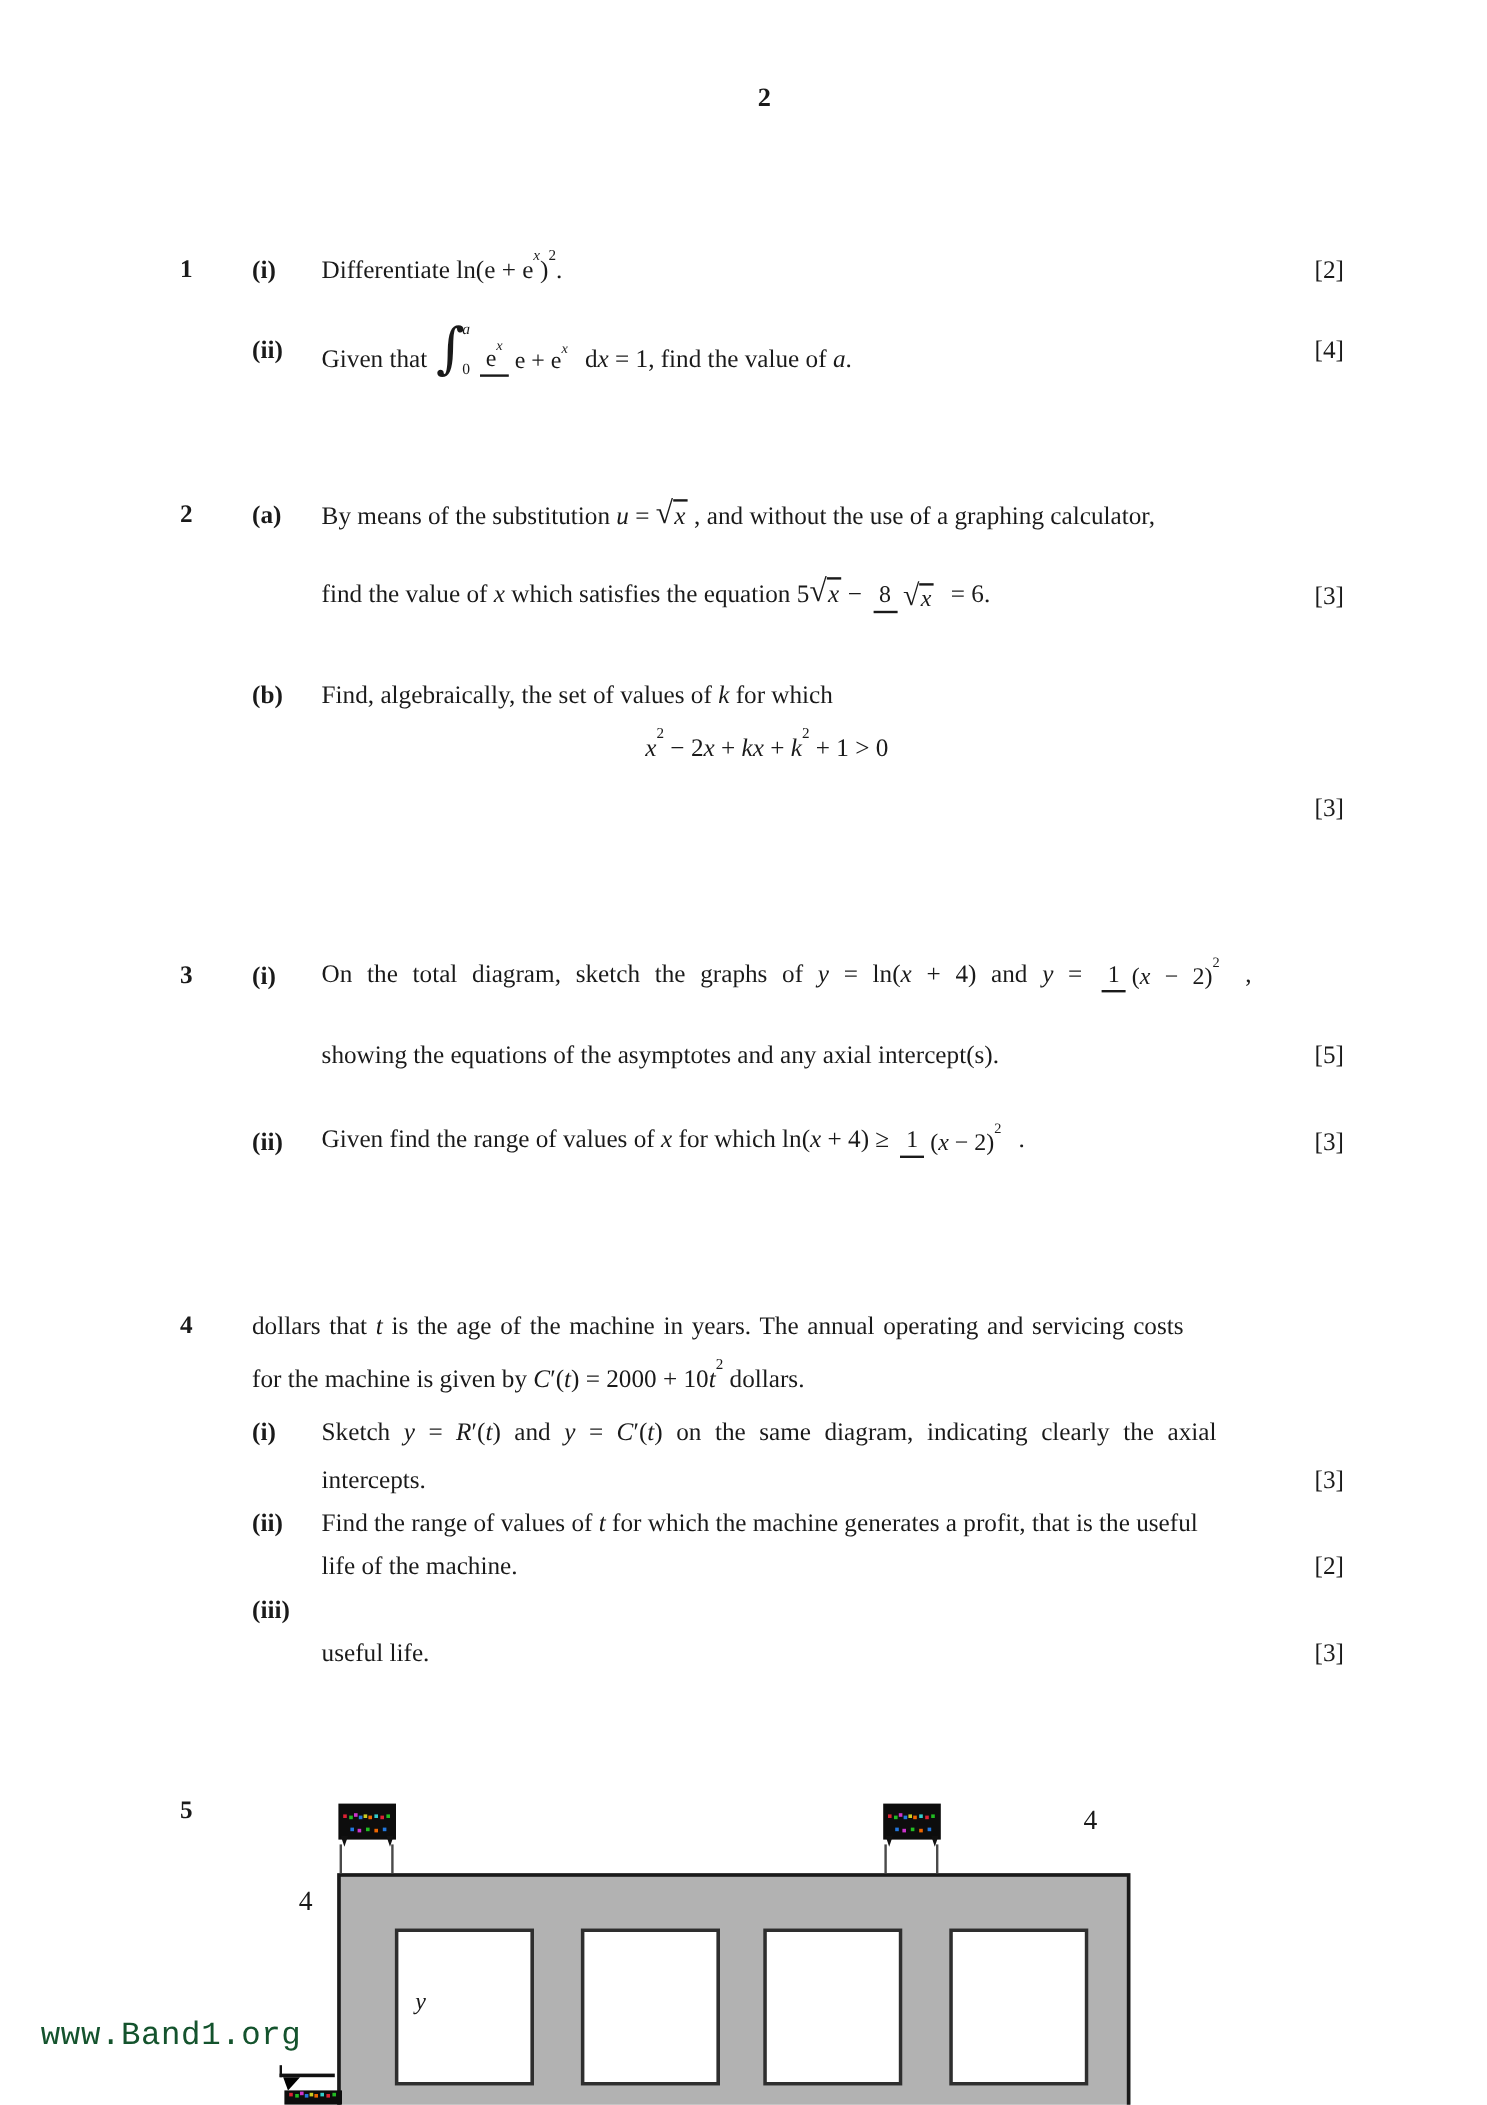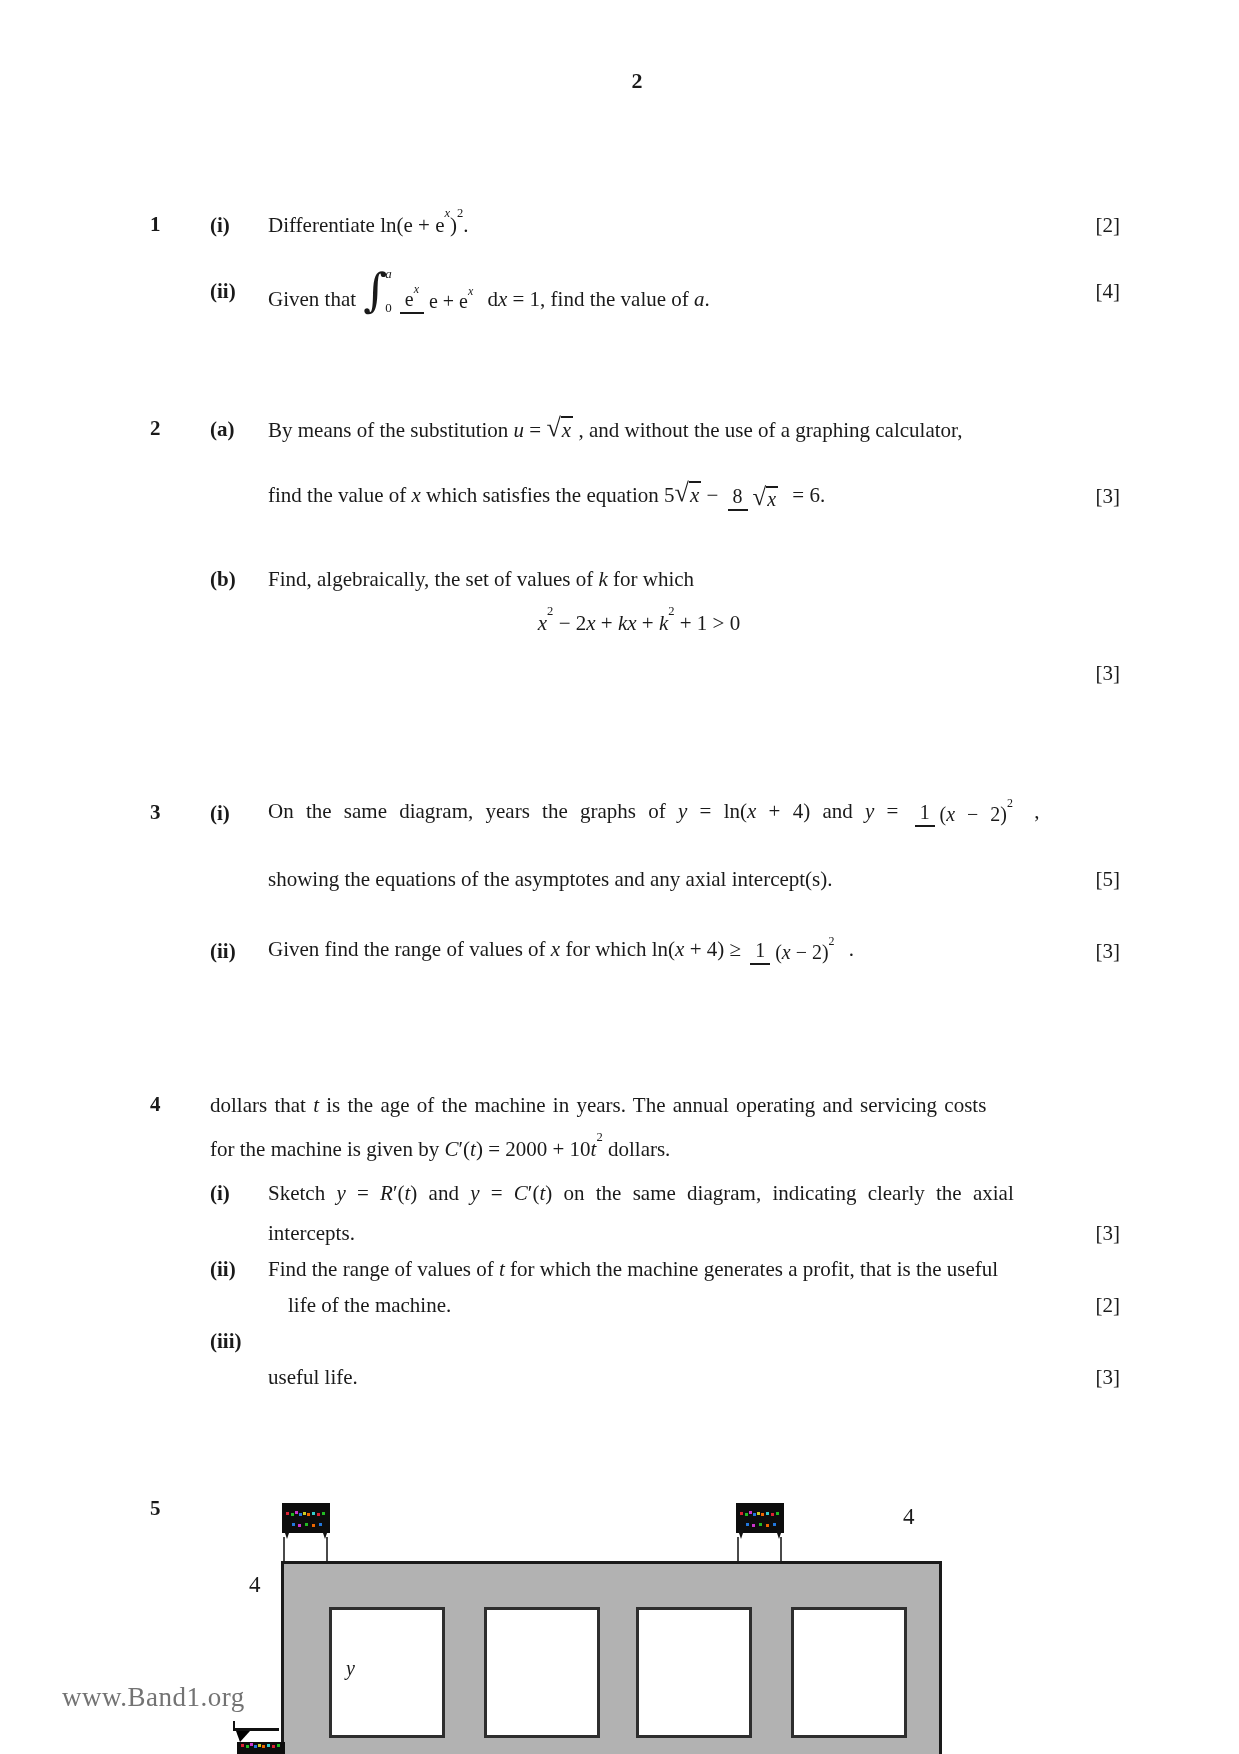--- a/index.html
+++ b/index.html
@@ -53,22 +53,22 @@
   .leg{position:absolute;top:34px;width:2px;height:24px;background:#4a4a4a;}
   .leg.ll{left:1px;} .leg.lr{right:2px;}
   .dlabel{position:absolute;font-size:23px;}
   .ylabel{position:absolute;left:346px;top:1657px;font-size:20px;font-style:italic;}
   .ledge{position:absolute;left:233px;top:1728px;width:46px;height:3px;background:#111;}
   .ltick{position:absolute;left:233px;top:1721px;width:2px;height:10px;background:#111;}
   .ltri{position:absolute;left:236px;top:1731px;width:0;height:0;
     border-top:11px solid #000;border-right:10px solid transparent;border-left:4px solid transparent;}
   .noise.bottom{left:237px;top:1742px;width:48px;height:12px;}
   .noise.bottom i{top:2px;}
-  .watermark{position:absolute;left:62px;top:1682px;
-    font-family:Liberation Serif, serif;font-size:27px;color:#737373;letter-spacing:0.5px;}
+  .watermark{position:absolute;left:34px;top:1682px;
+    font-family:Liberation Mono, monospace;font-size:27px;color:#14532d;letter-spacing:0.5px;}
 </style>
 </head>
 <body>
 
 <div class="page">
 
   <div class="page-number">2</div>
 
   <div id="questions">
       <div class="question" style="top: 205px;">
@@ -131,21 +131,21 @@
             <span class="plabel"></span>
             <span class="marks">[3]</span>
           </div>
         </div>
       </div>
       <div class="question" style="top: 773px;">
         <div class="qnum" style="padding-top: 26.5px;">3</div>
         <div class="qbody">
           <div class="mrow" style="min-height: 80px;">
             <span class="plabel">(i)</span>
-            <span class="mcontent" style="word-spacing: 7px;"><span class="rm">On the same diagram, years the graphs of </span><span class="itl">y</span><span class="rm"> = ln(</span><span class="itl">x</span><span class="rm"> + 4) and </span><span class="itl">y</span><span class="rm"> = </span><span class="frac">
+            <span class="mcontent" style="word-spacing: 7px;"><span class="rm">On the total diagram, sketch the graphs of </span><span class="itl">y</span><span class="rm"> = ln(</span><span class="itl">x</span><span class="rm"> + 4) and </span><span class="itl">y</span><span class="rm"> = </span><span class="frac">
                 <span class="num"><span class="rm">1</span></span>
                 <span class="den"><span class="rm">(</span><span class="itl">x</span><span class="rm"> − 2)</span><sup class="sp"><span class="rm">2</span></sup></span>
               </span><span class="rm"> ,</span></span>
           </div>
           <div class="mrow" style="margin-top: 6px; min-height: 40px;">
             <span class="plabel"></span>
             <span class="mcontent"><span class="rm">showing the equations of the asymptotes and any axial intercept(s).</span></span>
             <span class="marks">[5]</span>
           </div>
           <div class="mrow" style="margin-top: 14px; min-height: 76px;">
@@ -173,21 +173,21 @@
           </div>
           <div class="mrow" style="min-height: 36px;">
             <span class="plabel"></span>
             <span class="mcontent"><span class="rm">intercepts.</span></span>
             <span class="marks">[3]</span>
           </div>
           <div class="mrow" style="min-height: 36px;">
             <span class="plabel">(ii)</span>
             <span class="mcontent"><span class="rm">Find the range of values of </span><span class="itl">t</span><span class="rm"> for which the machine generates a profit, that is the useful</span></span>
           </div>
-          <div class="mrow" style="min-height: 36px; gap: 20px;">
+          <div class="mrow" style="min-height: 36px;">
             <span class="plabel"></span>
             <span class="mcontent"><span class="rm">life of the machine.</span></span>
             <span class="marks">[2]</span>
           </div>
           <div class="mrow" style="min-height: 36px;">
             <span class="plabel">(iii)</span>
           </div>
           <div class="mrow" style="min-height: 36px;">
             <span class="plabel"></span>
             <span class="mcontent"><span class="rm">useful life.</span></span>

